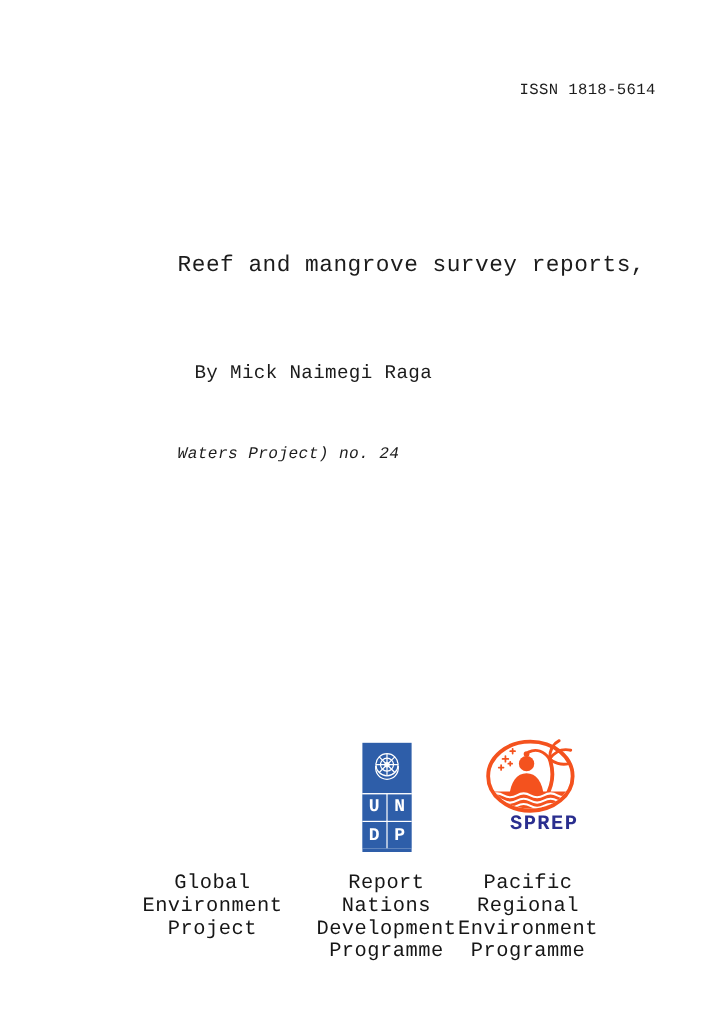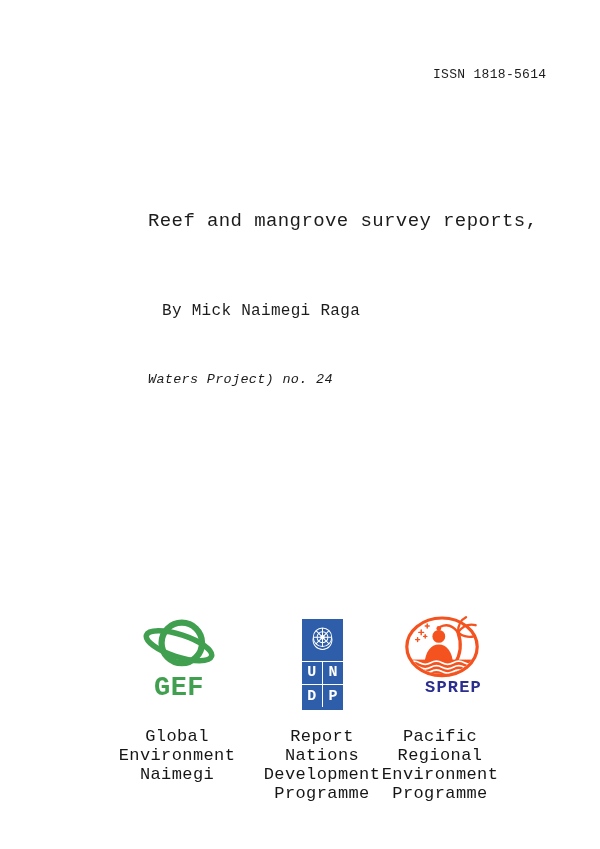--- a/index.html
+++ b/index.html
@@ -72,27 +72,20 @@
   <div class="title">
     <div class="title-line">Reef and mangrove survey reports,</div>
   </div>
 
   <div class="byline">By Mick Naimegi Raga</div>
 
   <div class="series">
     <div>Waters Project) no. 24</div>
   </div>
 
-  <div class="logo gef">
-    <svg width="74" height="60" viewBox="0 0 104 86">
-      <circle class="g-stroke" cx="56" cy="40" r="29" stroke-width="9"></circle>
-      <ellipse class="g-stroke" cx="52" cy="44" rx="49" ry="16" stroke-width="8" transform="rotate(18 52 44)"></ellipse>
-    </svg>
-    <div class="gef-word">GEF</div>
-  </div>
 
   <div class="logo undp">
     <div class="undp-emblem">
       <svg width="27" height="27" viewBox="0 0 24 24">
         <g class="u-stroke" stroke-width="0.9">
           <circle cx="12" cy="10" r="8.2"></circle>
           <circle cx="12" cy="10" r="4.8"></circle>
           <circle cx="12" cy="10" r="1.6"></circle>
           <path d="M3.8,10 H20.2 M12,1.8 V18.2 M6.2,4.2 L17.8,15.8 M17.8,4.2 L6.2,15.8"></path>
           <path d="M3.6,11 C3.2,17 7,20.8 12,20.8 C17,20.8 20.8,17 20.4,11"></path>
@@ -146,21 +139,21 @@
         <path class="wave" d="M8,67.5 q7,-4 14,0 t14,0 t14,0 t14,0 t14,0 t14,0"></path>
         <path class="wave" d="M8,73 q7,-4 14,0 t14,0 t14,0 t14,0 t14,0 t14,0"></path>
       </g>
     </svg>
     <div class="sprep-word">SPREP</div>
   </div>
 
   <div class="org org-gef">
     <div>Global</div>
     <div>Environment</div>
-    <div>Naimegi</div>
+    <div>Project</div>
   </div>
   <div class="org org-undp">
     <div>Report Nations</div>
     <div>Development</div>
     <div>Programme</div>
   </div>
   <div class="org org-sprep">
     <div>Pacific Regional</div>
     <div>Environment</div>
     <div>Programme</div>

